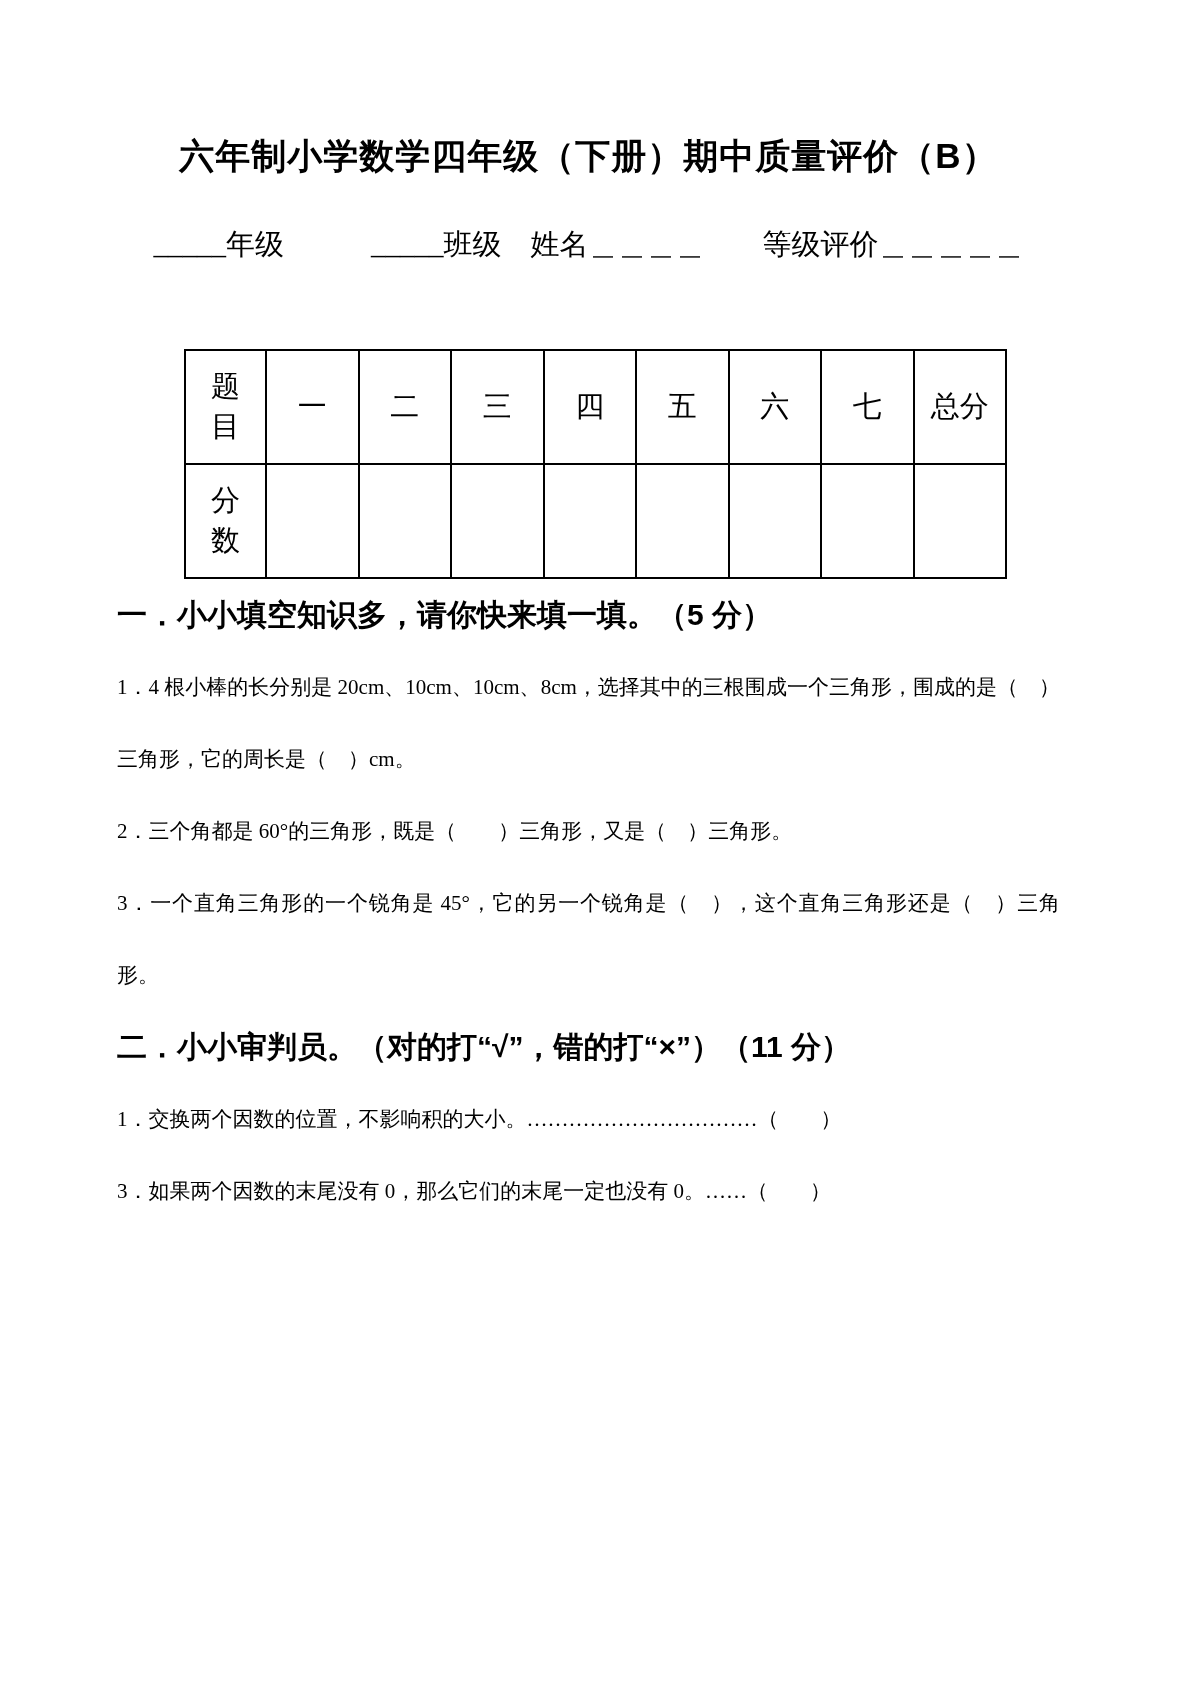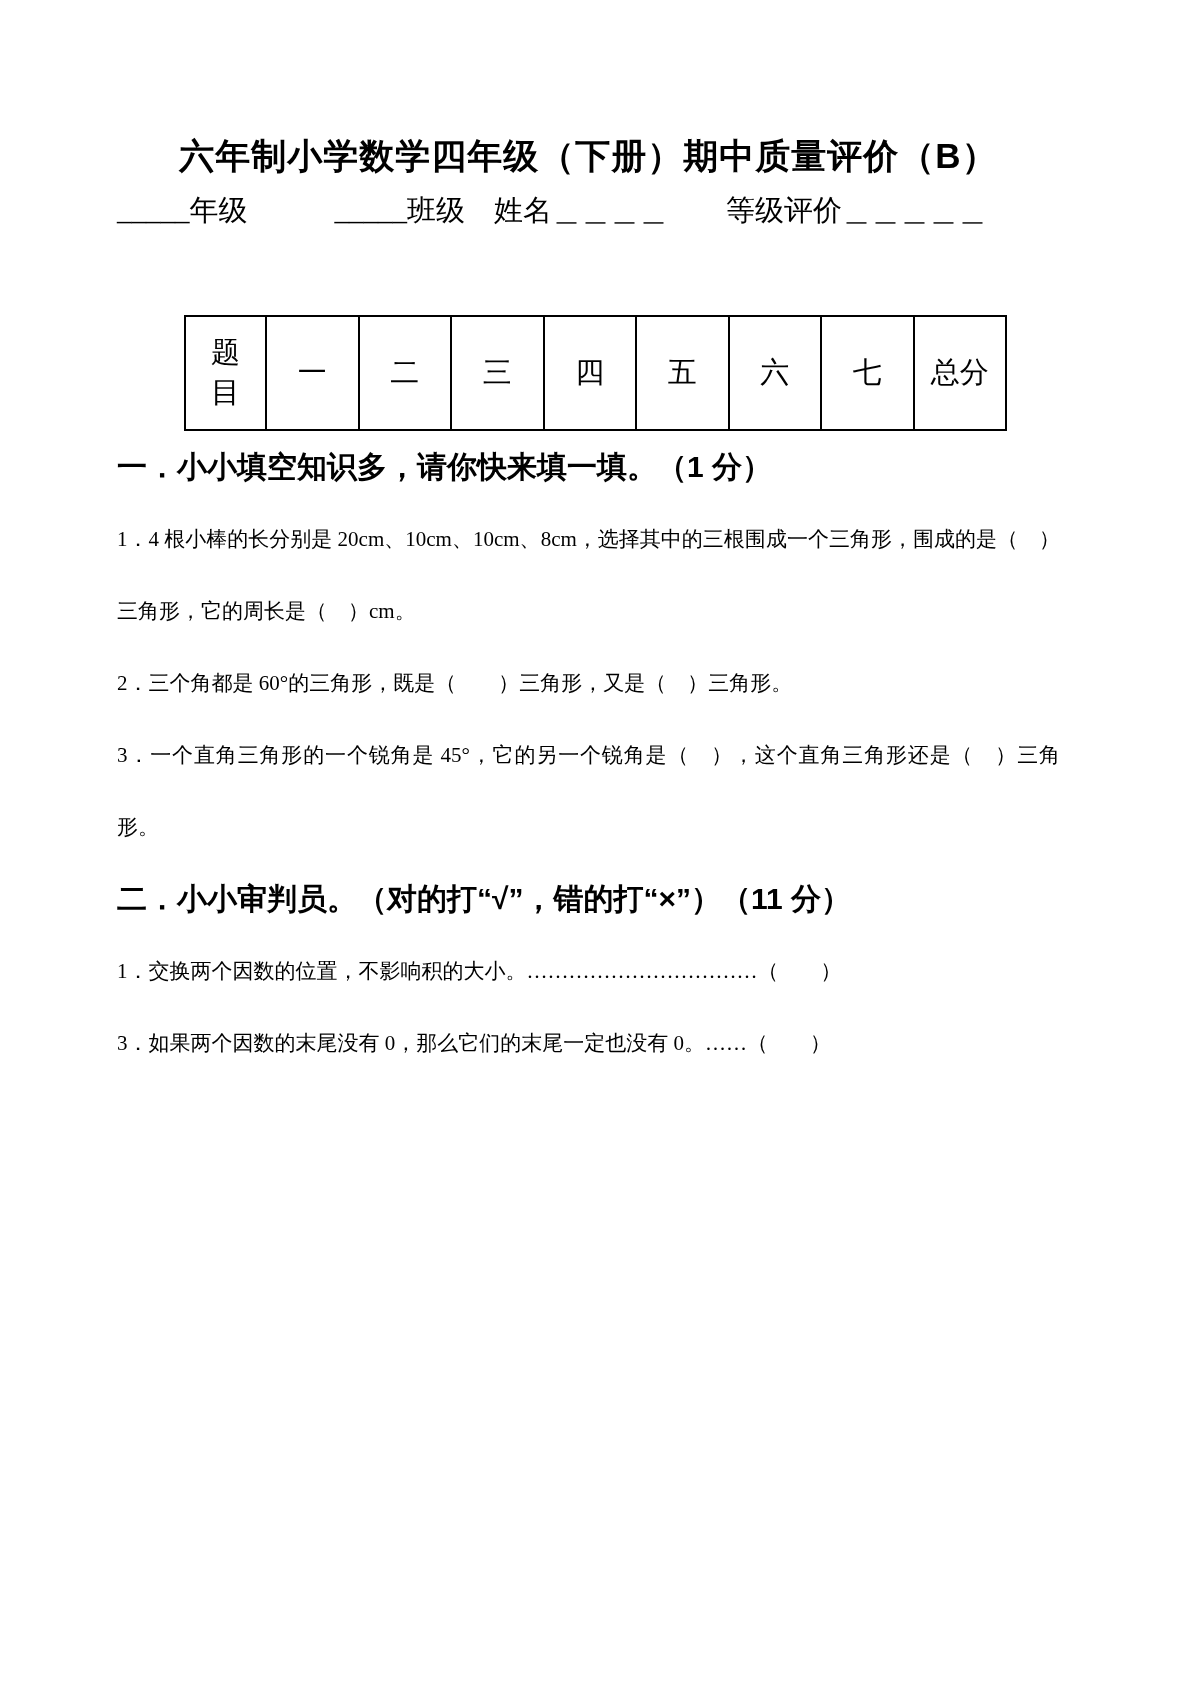--- a/index.html
+++ b/index.html
@@ -23,21 +23,22 @@
     margin-top: 134px;
     text-align: center;
     font-family: "Liberation Sans", "DejaVu Sans", sans-serif;
     font-weight: bold;
     font-size: 35px;
     line-height: 44px;
     letter-spacing: 1px;
     white-space: nowrap;
   }
   .info-line {
-    margin-top: 12px;
+    margin-top: 46px;
+    text-align: center;
     font-size: 29px;
     line-height: 40px;
     white-space: nowrap;
   }
   table.score-table {
     margin-top: 85px;
     margin-left: 67px;
     border-collapse: collapse;
     table-layout: fixed;
     width: 823px;
@@ -97,25 +98,36 @@
           <td>题目</td>
           <td>一</td>
           <td>二</td>
           <td>三</td>
           <td>四</td>
           <td>五</td>
           <td>六</td>
           <td>七</td>
           <td>总分</td>
         </tr>
+        <tr>
+          <td>分数</td>
+          <td></td>
+          <td></td>
+          <td></td>
+          <td></td>
+          <td></td>
+          <td></td>
+          <td></td>
+          <td></td>
+        </tr>
       </tbody>
     </table>
 
     <div class="body-text">
-      <p class="section-heading">一．小小填空知识多，请你快来填一填。（1 分）</p>
+      <p class="section-heading">一．小小填空知识多，请你快来填一填。（5 分）</p>
       <p class="question">1．4 根小棒的长分别是 20cm、10cm、10cm、8cm，选择其中的三根围成一个三角形，围成的是（　）三角形，它的周长是（　）cm。</p>
       <p class="question">2．三个角都是 60°的三角形，既是（　　）三角形，又是（　）三角形。</p>
       <p class="question">3．一个直角三角形的一个锐角是 45°，它的另一个锐角是（　），这个直角三角形还是（　）三角形。</p>
 
       <p class="section-heading">二．小小审判员。（对的打“√”，错的打“×”）（11 分）</p>
       <p class="question">1．交换两个因数的位置，不影响积的大小。……………………………（　　）</p>
       <p class="question">3．如果两个因数的末尾没有 0，那么它们的末尾一定也没有 0。……（　　）</p>
 
     </div>
 

